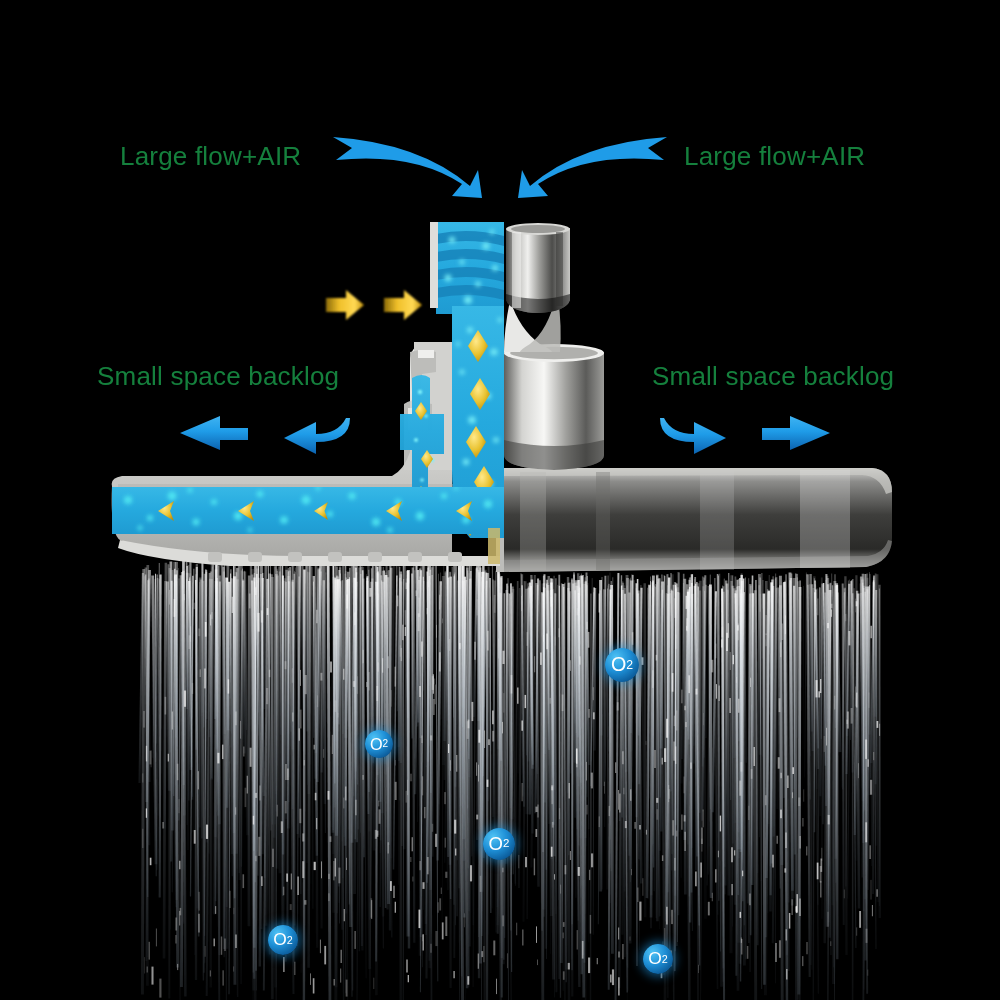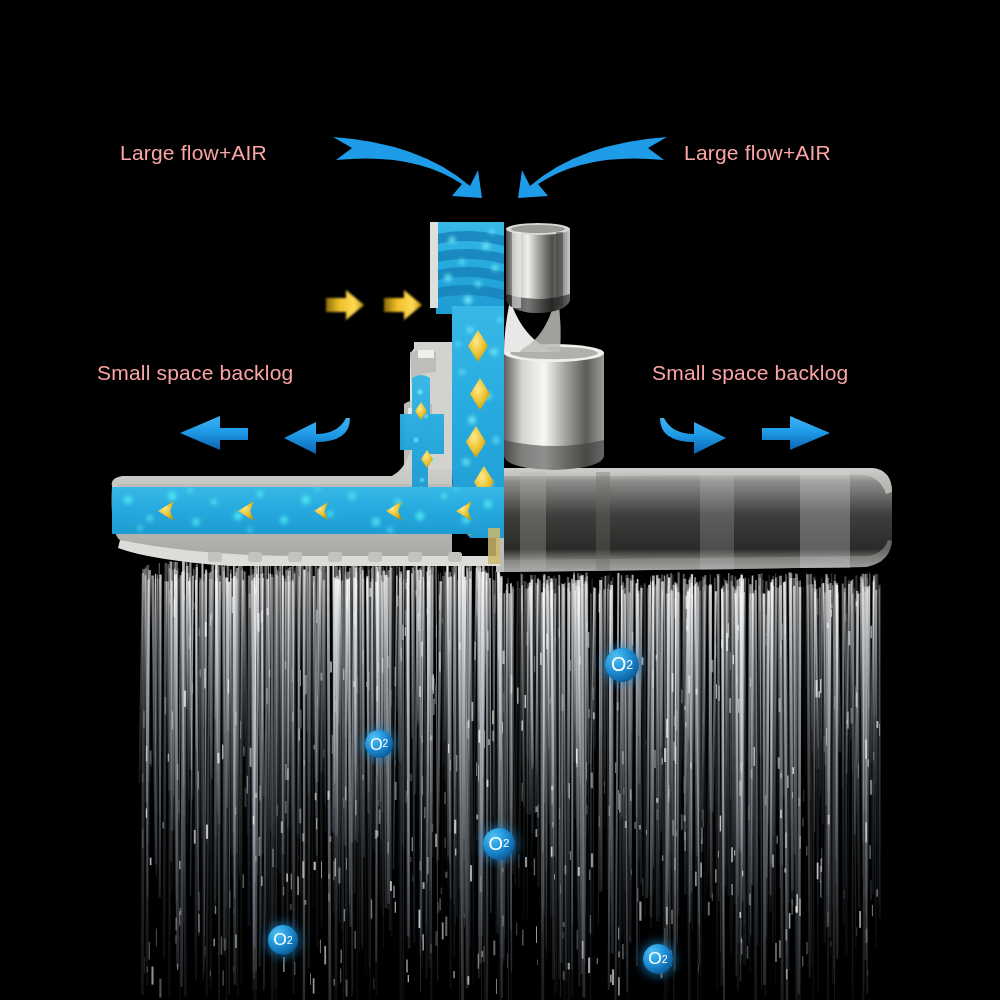--- a/index.html
+++ b/index.html
@@ -1,21 +1,21 @@
 <!DOCTYPE html>
 <html><head>
 <meta charset="utf-8">
 <style>
   html,body{margin:0;padding:0;background:#000;}
   body{width:1000px;height:1000px;overflow:hidden;
        font-family:"Liberation Sans",sans-serif;}
   #stage{position:relative;width:1000px;height:1000px;background:#000;overflow:hidden;}
 
   
-  .label{position:absolute;color:#fca5a5;font-size:21px;letter-spacing:.2px;
+  .label{position:absolute;color:#15803d;font-size:26px;letter-spacing:.2px;
          white-space:nowrap;font-family:"Liberation Sans",sans-serif;}
   #lbl-tl{left:120px;top:141px;}
   #lbl-tr{left:684px;top:141px;}
   #lbl-ml{left:97px;top:361px;}
   #lbl-mr{left:652px;top:361px;}
 
   
   .lay{position:absolute;left:0;top:0;width:1000px;height:1000px;}
 
   

